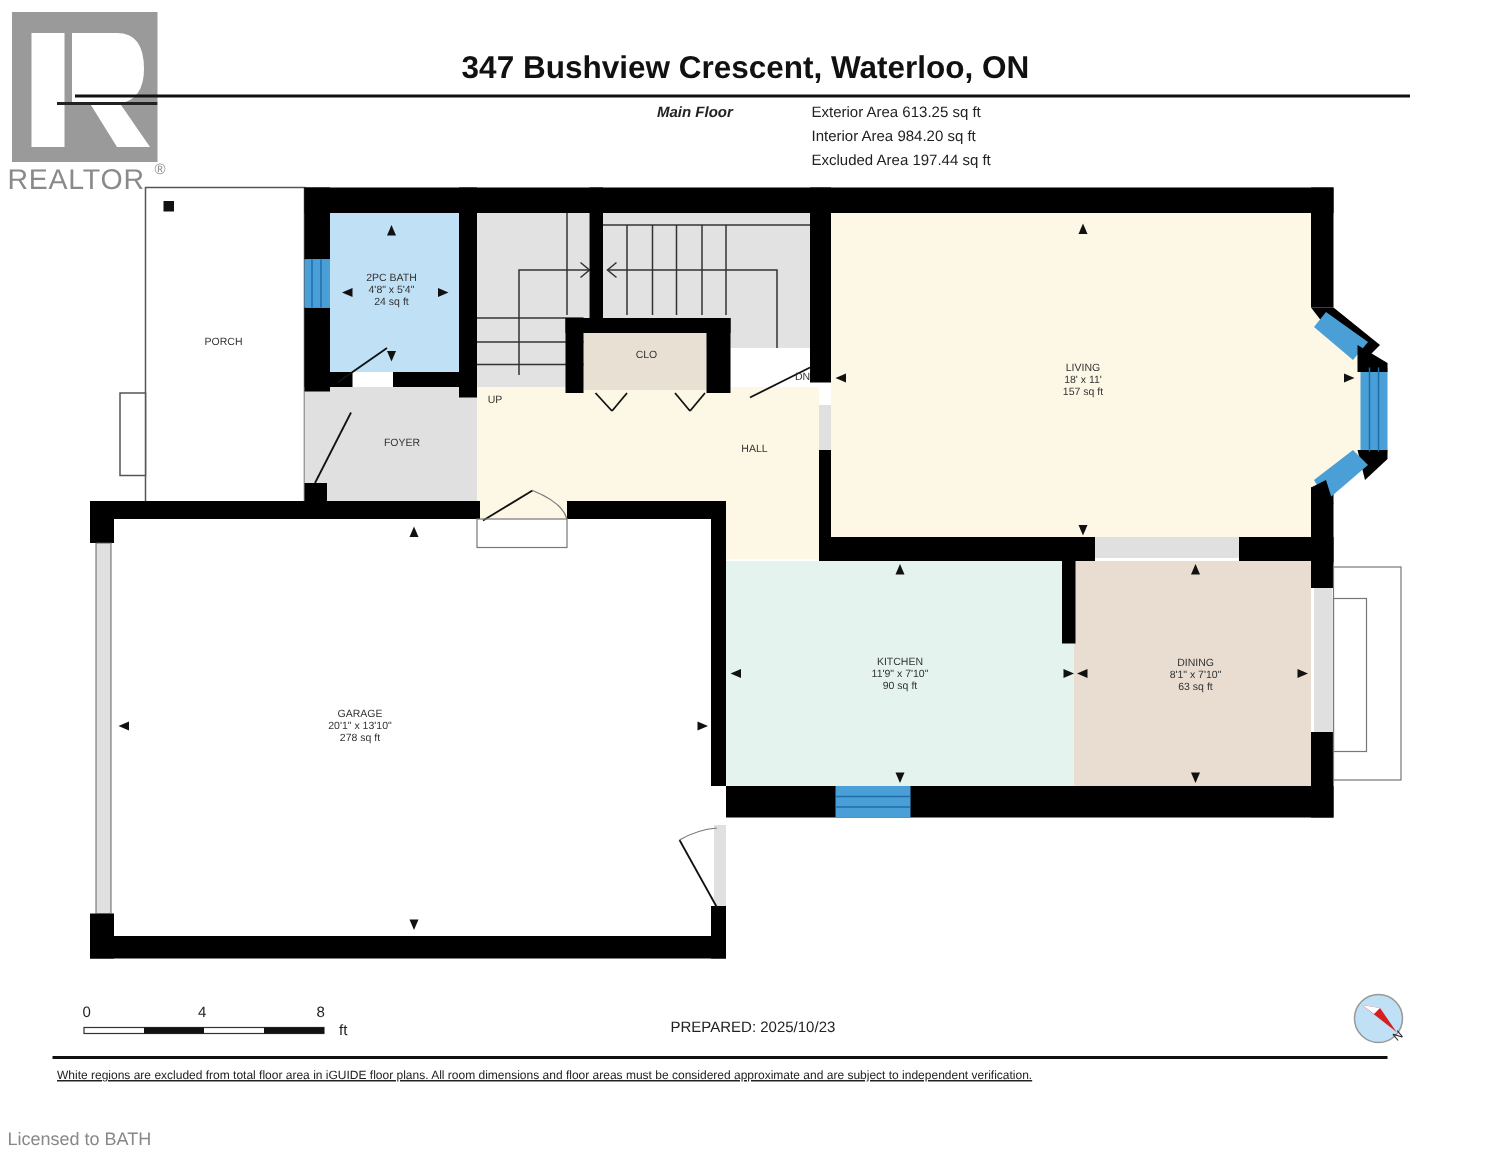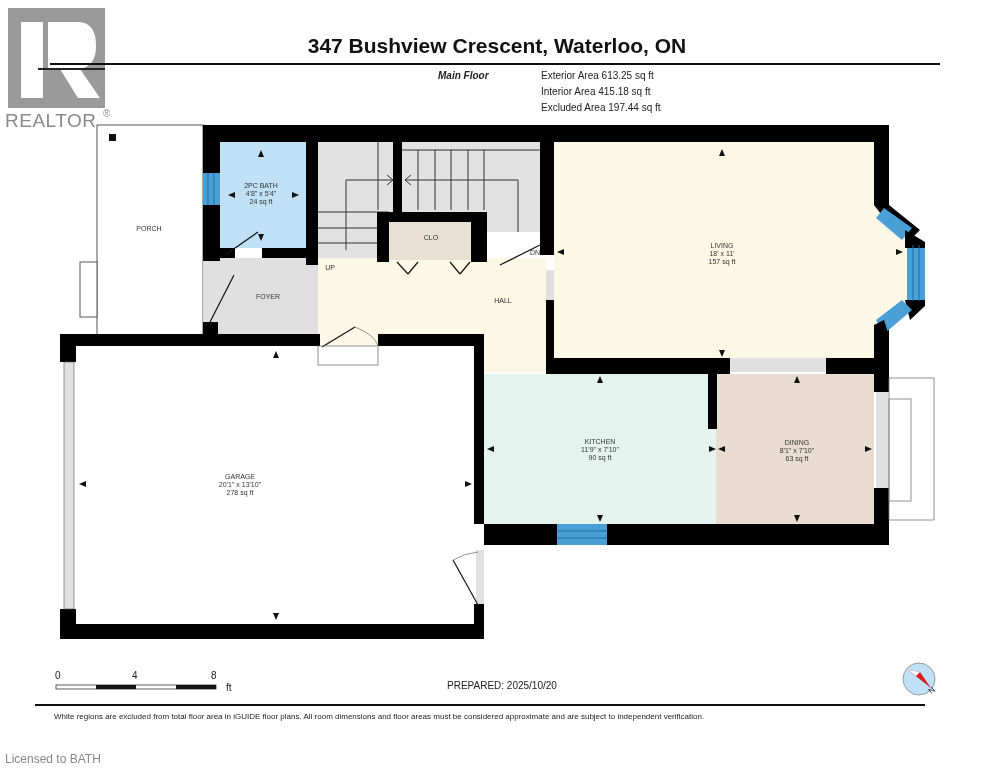--- a/index.html
+++ b/index.html
@@ -10,41 +10,41 @@
   .logo-reg{left:103px;top:108px;font-size:10px;color:#8a8a8a;}
   .title{left:0;width:994px;top:34px;text-align:center;font-weight:bold;font-size:21px;color:#111;}
   .title-rule{left:50px;top:63px;width:890px;height:2px;background:#111;}
   .floor-label{left:438px;top:70px;font-weight:bold;font-size:10px;font-style:italic;}
   .area-line{left:508px;font-size:10px;color:#222;margin-left:33px;}
   .room-label{position:absolute;text-align:center;font-size:7px;line-height:8px;color:#333;transform:translate(-50%,-50%);white-space:nowrap;}
   .small-label{position:absolute;font-size:8px;color:#333;transform:translate(-50%,-50%);}
   .scale-num{font-size:10px;color:#222;}
   .prepared{left:447px;top:680px;font-size:10px;}
   .bottom-rule{left:35px;top:704px;width:890px;height:2px;background:#111;}
-  .disclaimer{left:54px;top:712px;font-size:8px;color:#222;}
+  .disclaimer{left:38px;top:712px;font-size:8px;color:#222;text-decoration:underline;}
   .licensed{left:5px;top:752px;font-size:12px;color:#888;}
 </style>
 </head>
 <body>
 
 <div class="abs logo-box">
   <svg width="97" height="100" viewBox="0 0 97 100">
     <rect x="13" y="14" width="22" height="76" fill="#fff"></rect>
     <path d="M40 14 H70 Q88 14 88 38 Q88 58 72 61 L92 90 H70 L52 61 H40 Z" fill="#fff"></path>
     <rect x="30" y="60" width="67" height="2" fill="#222"></rect>
   </svg>
 </div>
 <div class="abs logo-word">REALTOR</div>
 <div class="abs logo-reg">®</div>
 
 <div class="abs title">347 Bushview Crescent, Waterloo, ON</div>
 <div class="abs title-rule"></div>
 <div class="abs floor-label">Main Floor</div>
 <div class="abs area-line" style="top:70px">Exterior Area 613.25 sq ft</div>
-<div class="abs area-line" style="top:86px">Interior Area 415.18 sq ft</div>
+<div class="abs area-line" style="top:86px">Interior Area 984.20 sq ft</div>
 <div class="abs area-line" style="top:102px">Excluded Area 197.44 sq ft</div>
 
 <svg class="abs" style="left:0;top:0" width="994" height="768">
 
   <g>
     <rect x="97" y="125" width="106" height="212" fill="#fff" stroke="#555" stroke-width="1"></rect>
     <rect x="80" y="262" width="17" height="55" fill="#fff" stroke="#555" stroke-width="1"></rect>
     <rect x="109" y="134" width="7" height="7" fill="#111"></rect>
   </g>
 
@@ -227,16 +227,16 @@
   <div>278 sq ft</div>
 </div>
 
 <div class="abs scale-num" style="left:55px;top:670px">0</div>
 <div class="abs scale-num" style="left:132px;top:670px">4</div>
 <div class="abs scale-num" style="left:211px;top:670px">8</div>
 <div class="abs scale-num" style="left:226px;top:682px">ft</div>
 
 <div class="abs" style="left:929px;top:686px;font-size:8px;transform:rotate(-40deg)">N</div>
 
-<div class="abs prepared">PREPARED: 2025/10/20</div>
+<div class="abs prepared">PREPARED: 2025/10/23</div>
 <div class="abs bottom-rule"></div>
 <div class="abs disclaimer">White regions are excluded from total floor area in iGUIDE floor plans. All room dimensions and floor areas must be considered approximate and are subject to independent verification.</div>
 <div class="abs licensed">Licensed to BATH</div>
 
 </body></html>

